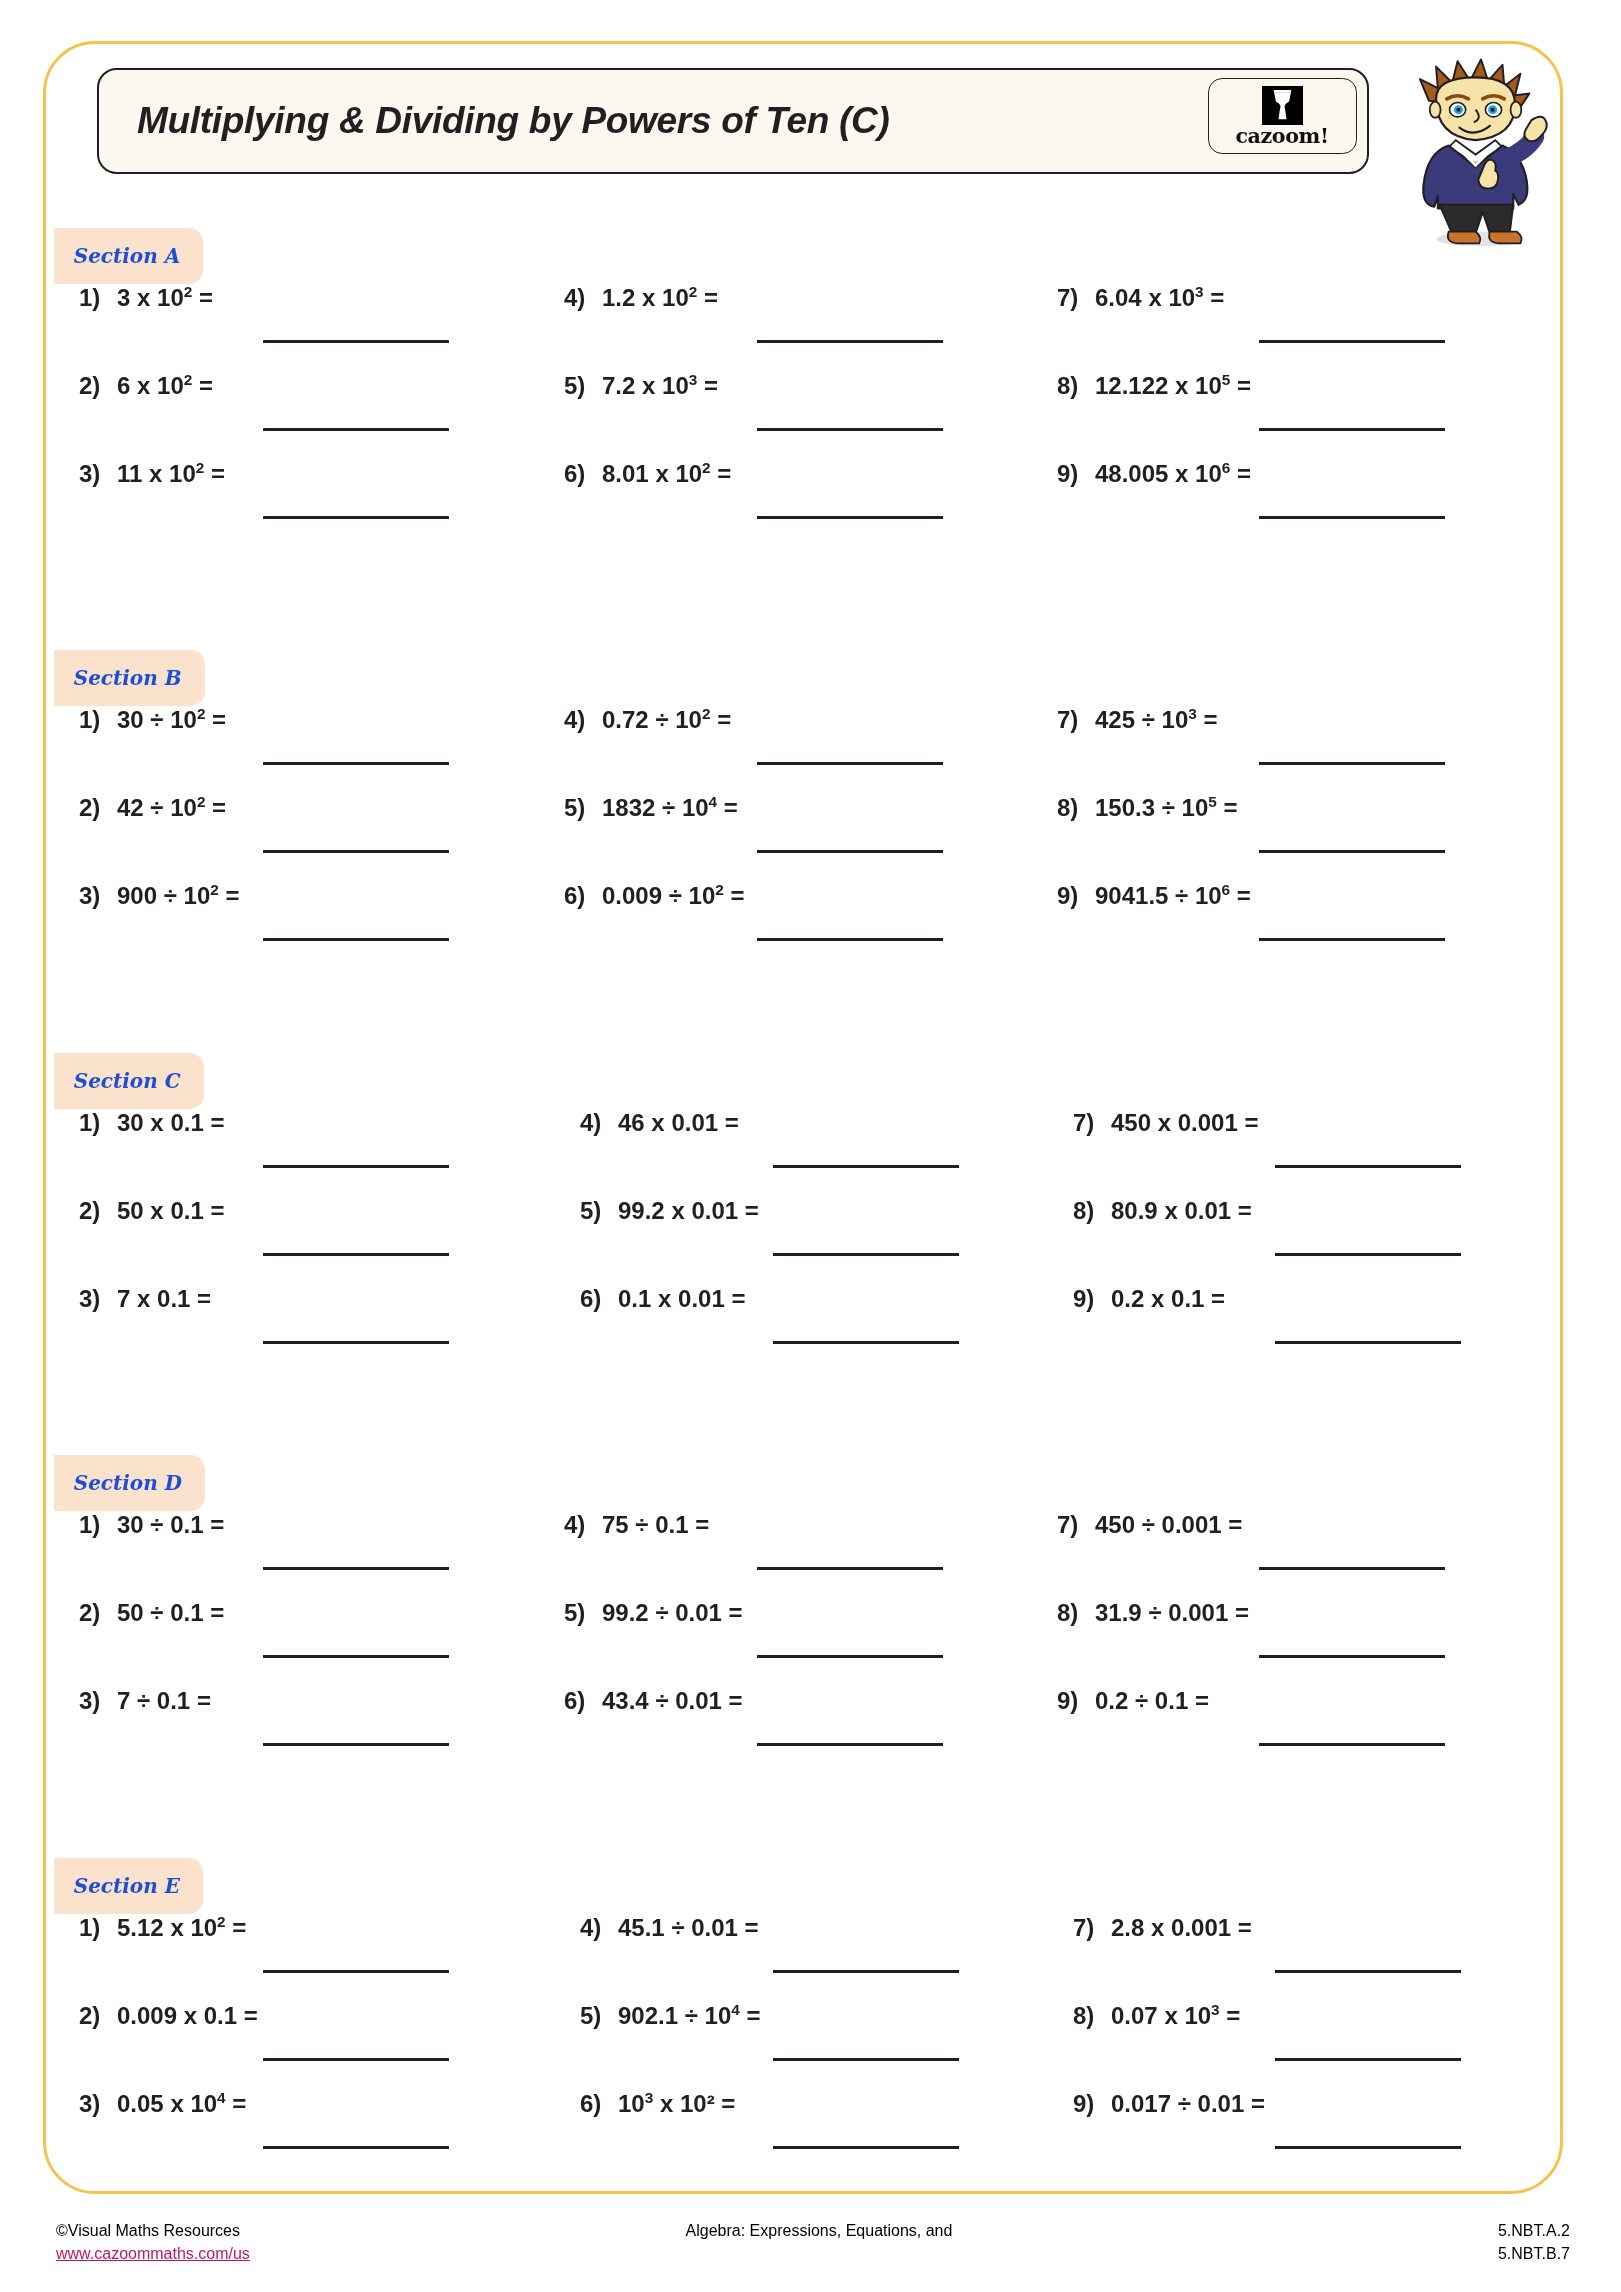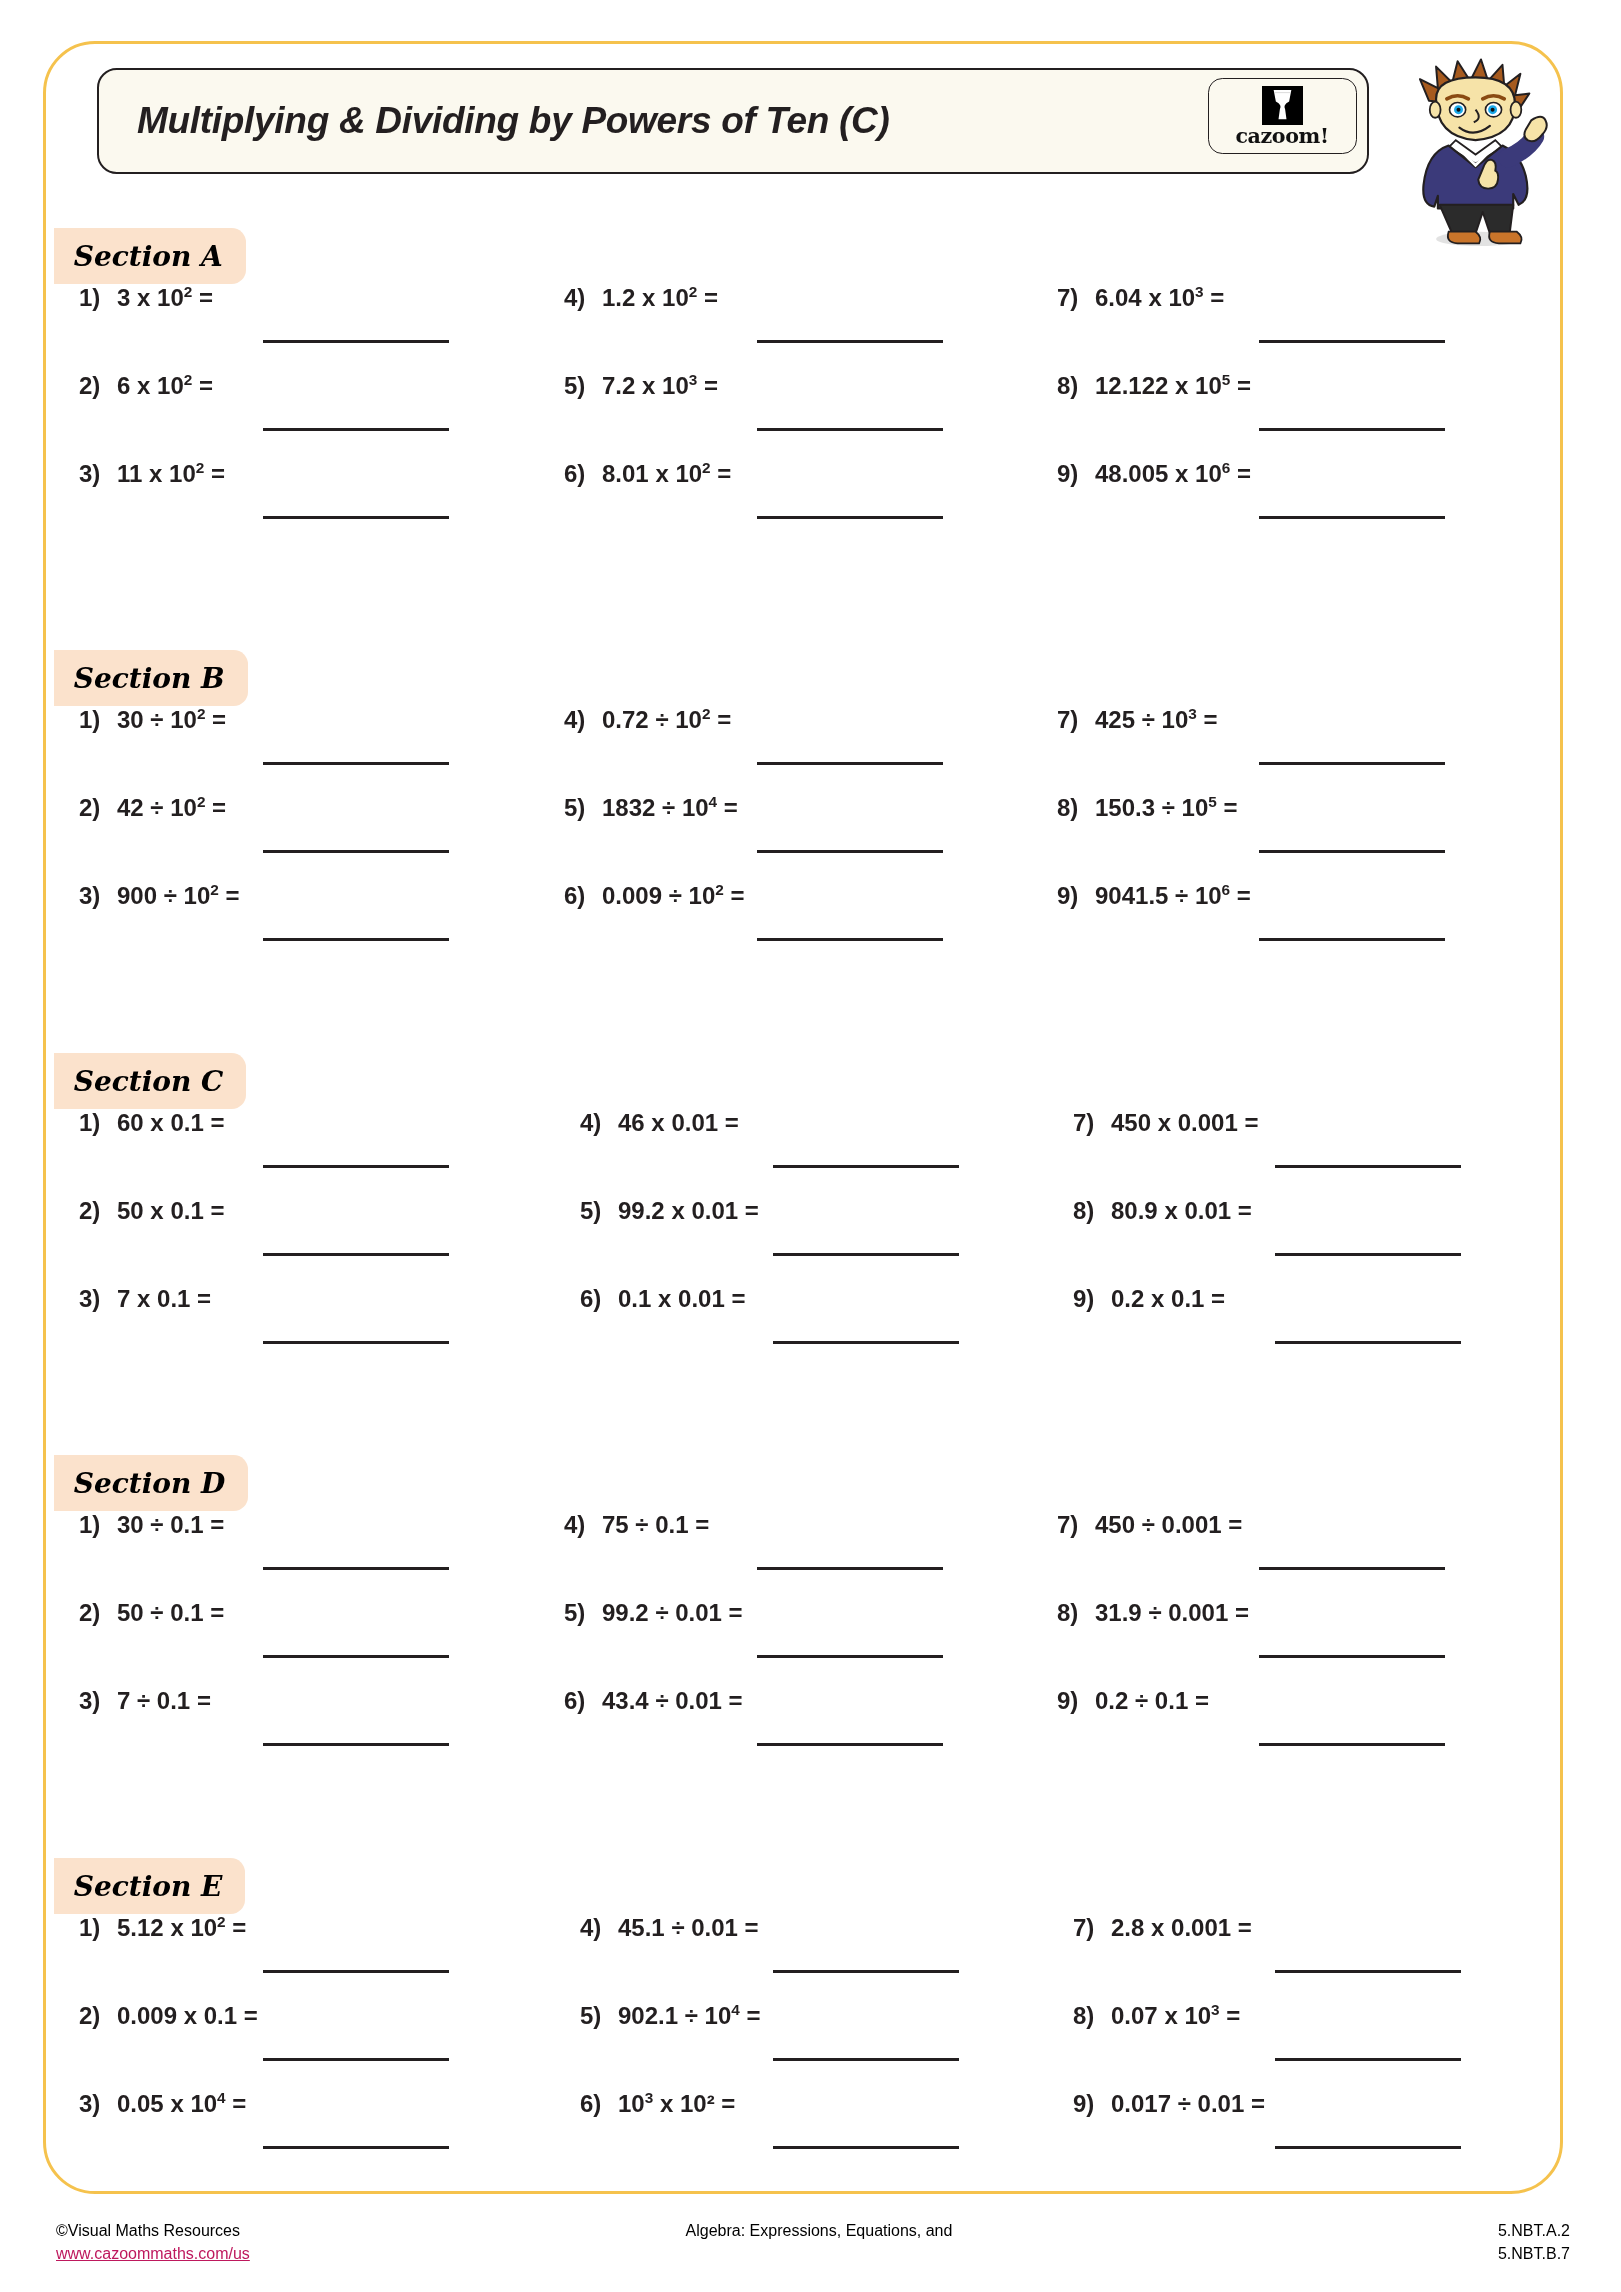--- a/index.html
+++ b/index.html
@@ -88,22 +88,22 @@
     padding:0 23px 0 19.7px;
     background:#FBE2CC;
     border-radius:0 14.3px 14.3px 0;
     display:flex;align-items:center;
     box-sizing:border-box;
   }
   .section-badge span{
     font-family:"DejaVu Serif",serif;
     font-style:italic;
     font-weight:bold;
-    font-size:28px;
-    color:#000000;
+    font-size:20px;
+    color:#1d4ed8;
     white-space:nowrap;
   }
 
   .q-grid{position:absolute;left:0;top:56px;width:1622px;}
   .q-col{position:absolute;top:0;}
   .q-col.c1{left:79px;width:502px;}
   .q-col.c2{left:564px;width:502px;}
   .q-col.c3{left:1057px;width:502px;}
 
   .q-item{position:relative;height:88px;}
@@ -363,21 +363,21 @@
     </div>
     <div class="section sec-C" style="top: 1053px;">
       <div class="section-badge">
         <span>Section C</span>
       </div>
       <div class="q-grid">
         <div class="q-col c1">
           <div class="q-item">
             <div class="q-text">
               <span class="q-num">1)</span>
-              <span class="q-body"><span>60 x 0.1 =</span><sup></sup><span></span></span>
+              <span class="q-body"><span>30 x 0.1 =</span><sup></sup><span></span></span>
             </div>
             <div class="ans-line"></div>
           </div>
           <div class="q-item">
             <div class="q-text">
               <span class="q-num">2)</span>
               <span class="q-body"><span>50 x 0.1 =</span><sup></sup><span></span></span>
             </div>
             <div class="ans-line"></div>
           </div>

